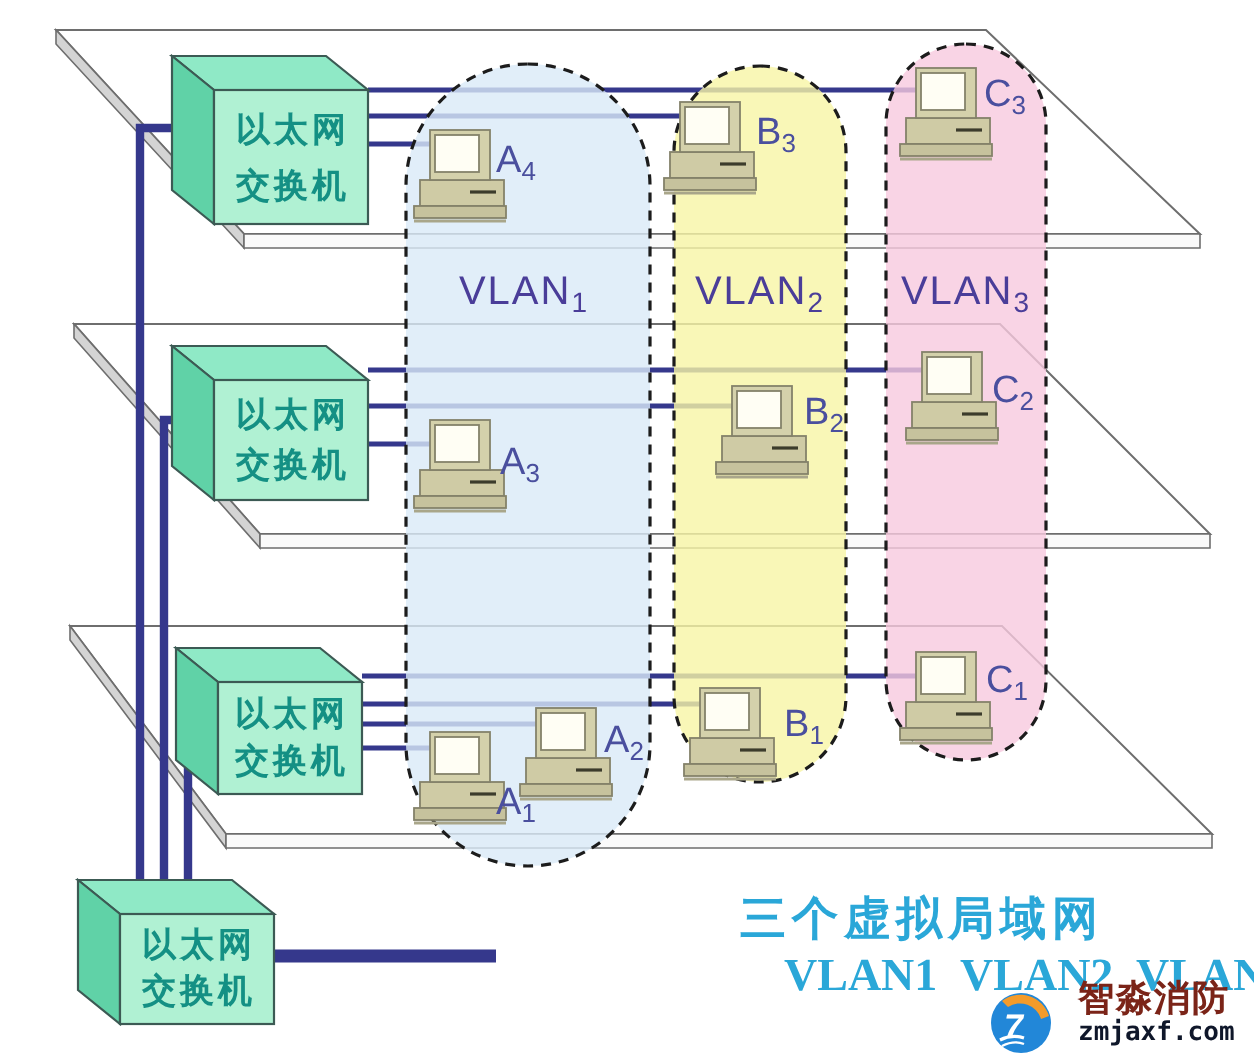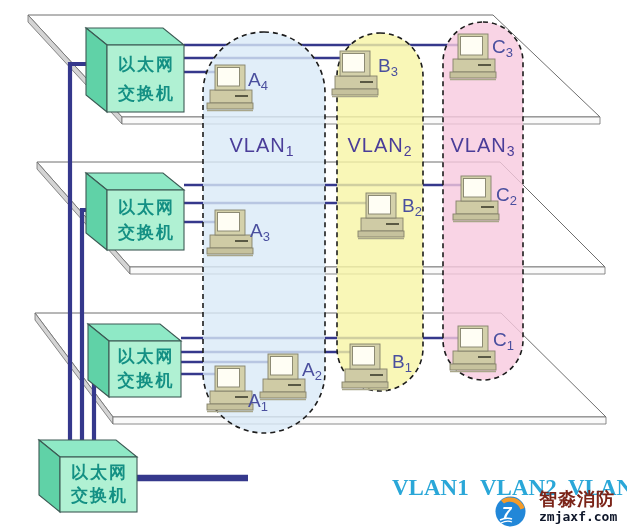--- a/index.html
+++ b/index.html
@@ -189,20 +189,21 @@
         <line x1="478" y1="357" x2="491" y2="357" stroke="#3c3c2c" stroke-width="1.6"></line>
         <rect x="458" y="326" width="30" height="25" fill="#d4d1ab" class="pc-body"></rect>
         <rect x="460.5" y="328.5" width="22" height="18.5" fill="#fffef4" class="pc-body"></rect>
         <text x="493" y="346" class="pc-label"><tspan>C</tspan><tspan class="sub" dy="4">1</tspan></text>
       </g>
       <text x="262" y="152" class="vlan-label"><tspan>VLAN</tspan><tspan class="sub" dy="4">1</tspan></text>
       <text x="380" y="152" class="vlan-label"><tspan>VLAN</tspan><tspan class="sub" dy="4">2</tspan></text>
       <text x="483" y="152" class="vlan-label"><tspan>VLAN</tspan><tspan class="sub" dy="4">3</tspan></text>
     </svg>
 
+  <div class="caption-zh">三个虚拟局域网</div>
   <div class="caption-en">VLAN1  VLAN2  VLAN3</div>
 
   <div class="watermark">
     <svg class="wm-logo" viewBox="0 0 31 31">
       <circle cx="15.5" cy="15.5" r="15" fill="#2287d8"></circle>
       <path d="M6,4.5 A15,15 0 0 1 29.5,12 L25.5,13.5 A11,11 0 0 0 9,7.5 Z" fill="#f49b2a"></path>
       <text x="7" y="23" font-family="Liberation Sans, sans-serif" font-size="17" font-weight="bold" font-style="italic" fill="#ffffff">7</text>
       <path d="M5,24 q6,-3 12,-1" stroke="#ffffff" stroke-width="1.6" fill="none"></path>
       <path d="M6,27 q6,-3 11,-1" stroke="#ffffff" stroke-width="1.2" fill="none"></path>
     </svg>

